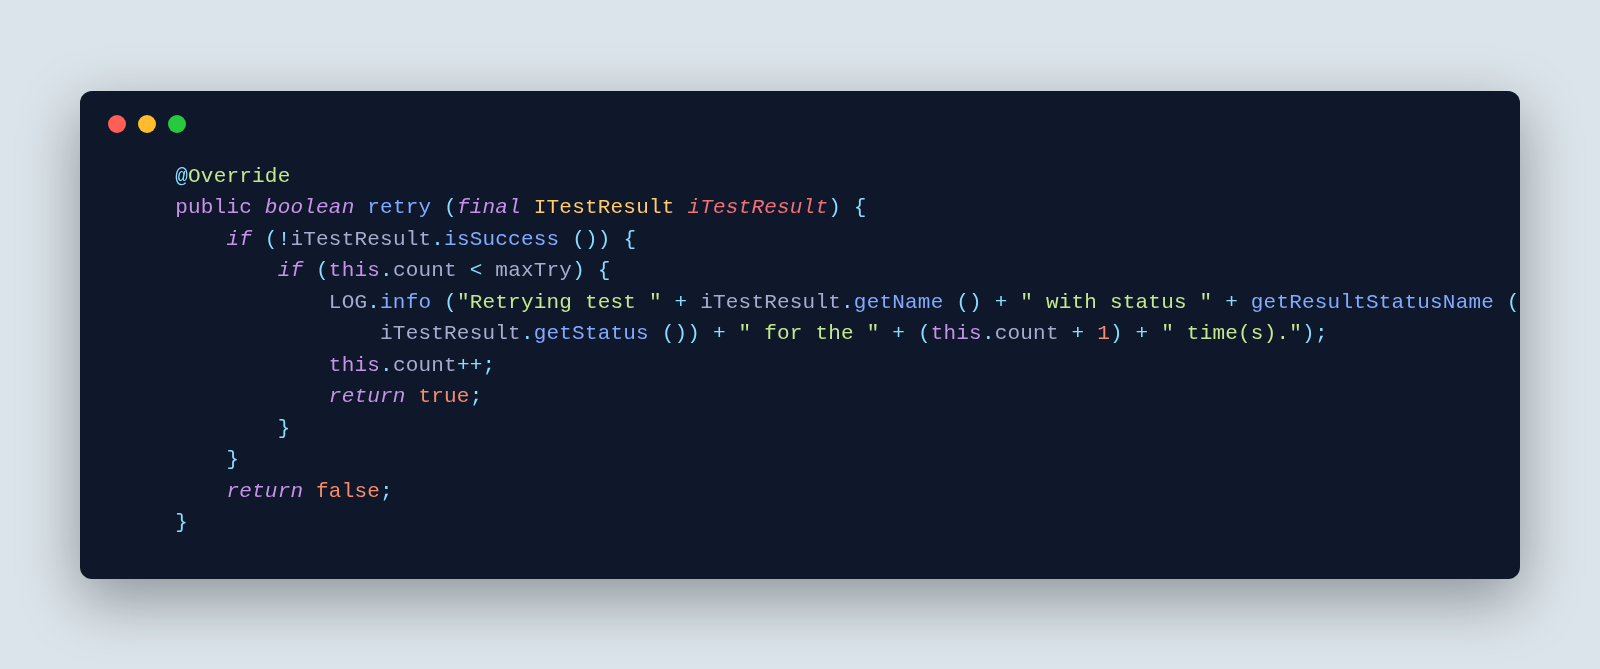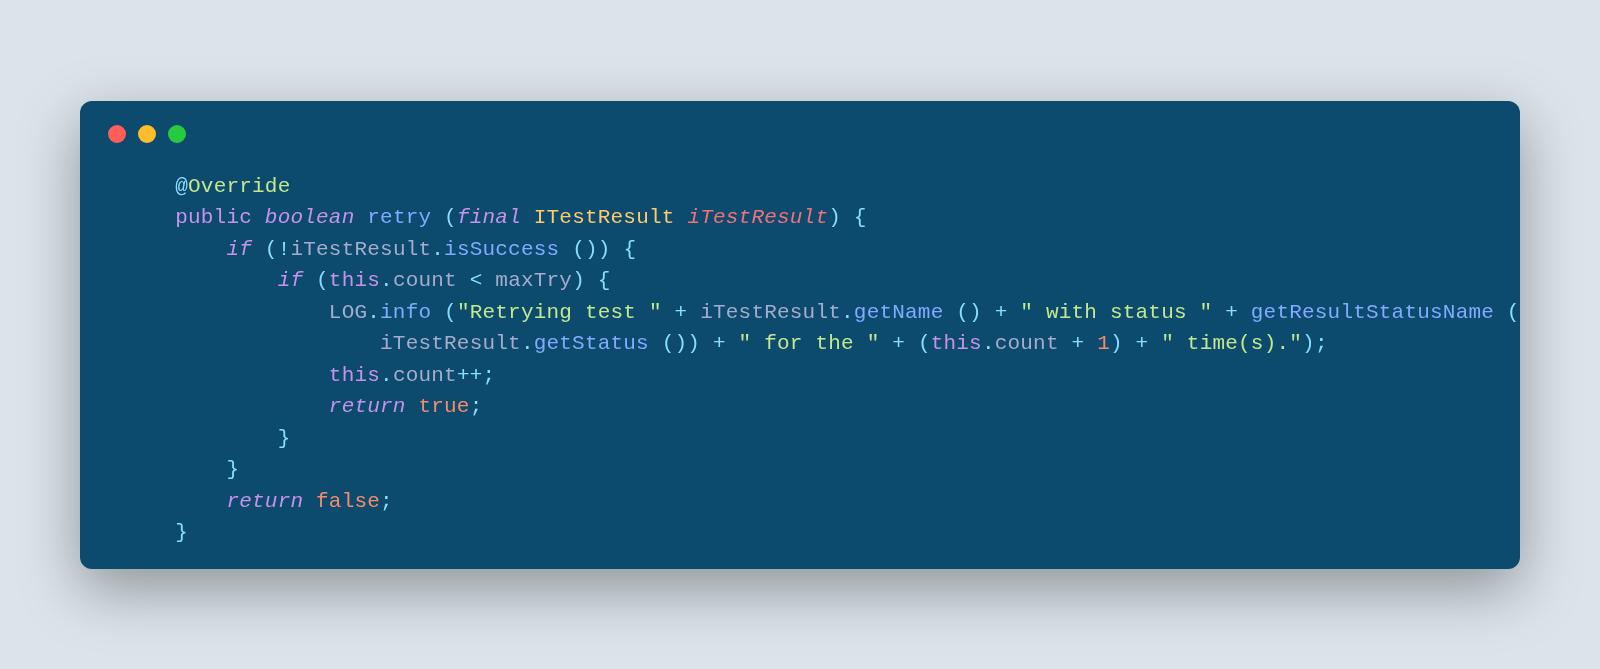--- a/index.html
+++ b/index.html
@@ -6,25 +6,25 @@
     body {
       background: #dbe4ea;
       width: 1600px;
       height: 669px;
       display: flex;
       align-items: center;
       justify-content: center;
       font-family: Menlo, Monaco, 'Courier New', monospace;
     }
     .window {
-      background: #0c4a6e;
+      background: #0f172a;
       width: 1440px;
       border-radius: 12px;
       box-shadow: 0 20px 60px rgba(0,0,0,0.35);
-      padding-bottom: 20px;
+      padding-bottom: 40px;
     }
     .titlebar {
       display: flex;
       gap: 12px;
       padding: 24px 28px 20px 28px;
     }
     .dot {
       width: 18px;
       height: 18px;
       border-radius: 50%;

